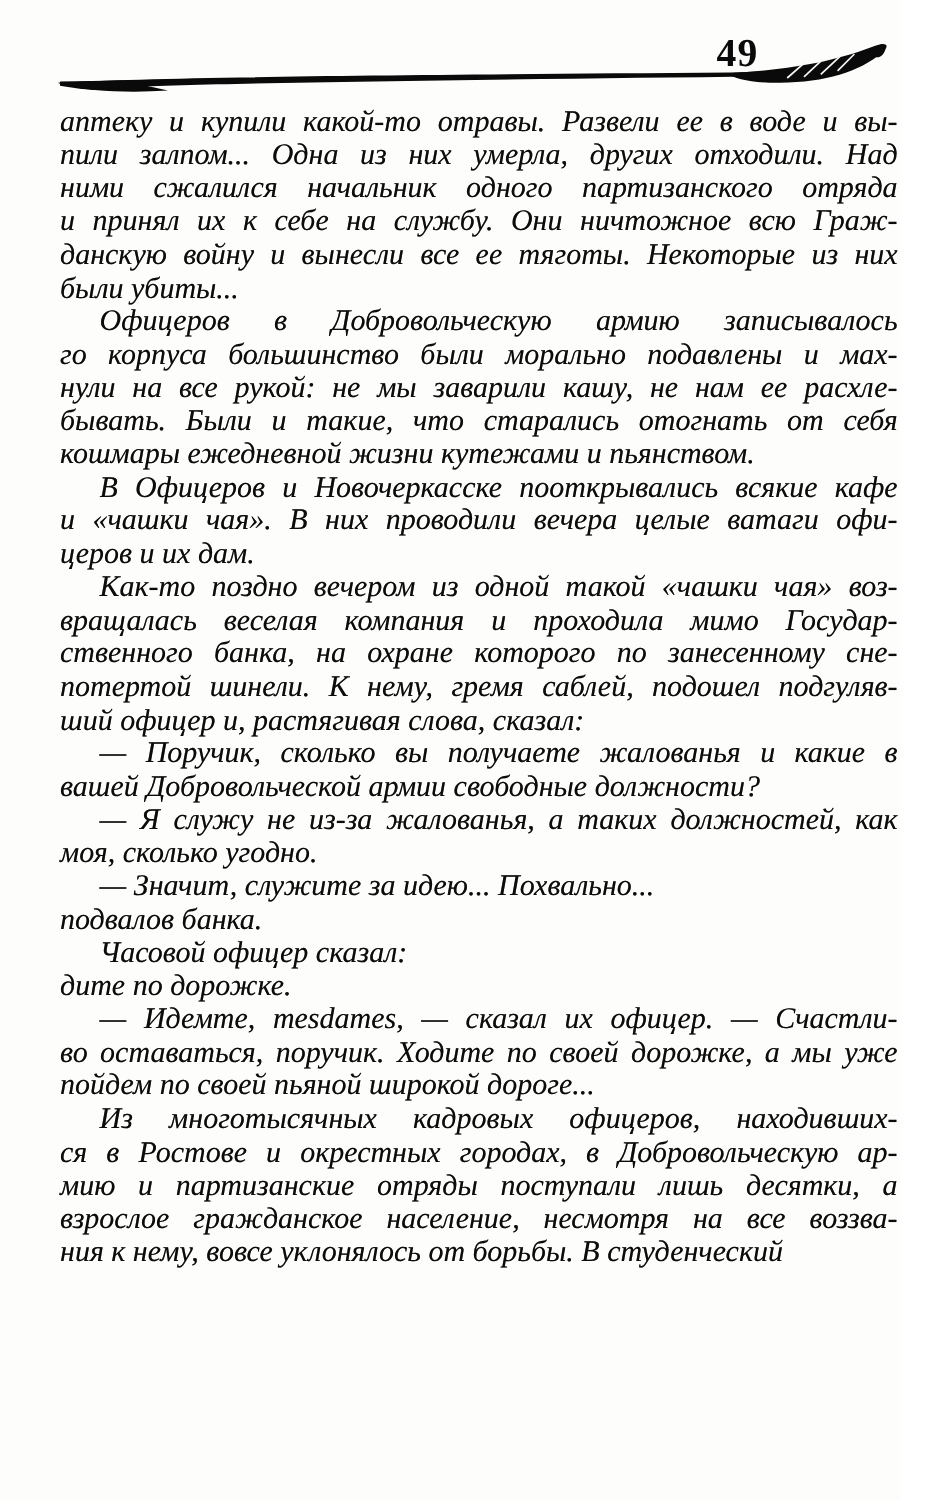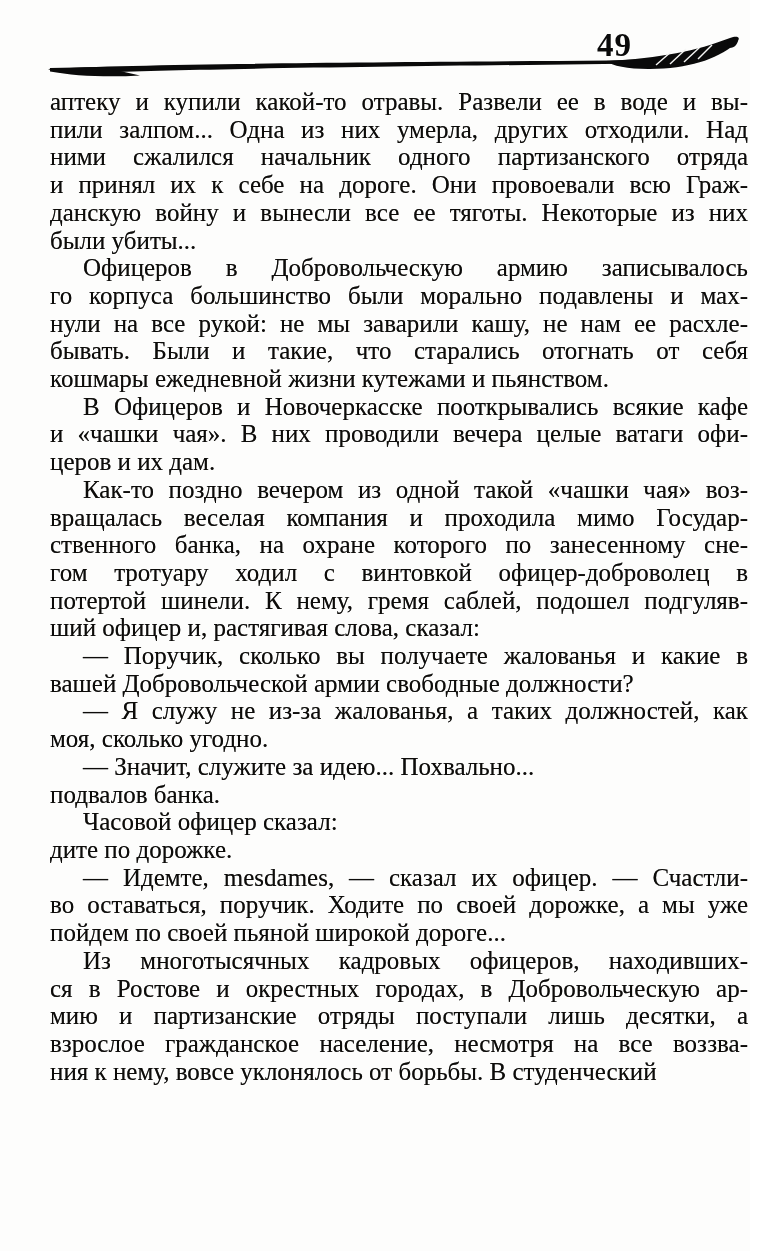--- a/index.html
+++ b/index.html
@@ -36,20 +36,21 @@
     left: 50px;
     top: 88px;
     width: 698px;
     font-size: 25px;
     line-height: 27.7px;
     text-shadow: 0 0 0.4px rgba(10,10,10,0.55);
   }
   .line {
     text-align: justify;
     text-align-last: justify;
+    font-style: italic;
   }
   .line.last {
     text-align-last: left;
   }
   .line.indent {
     padding-left: 33px;
   }
   .scan-artifact {
     position: absolute;
     left: 761px;
@@ -81,35 +82,34 @@
       <line x1="626" y1="30" x2="642" y2="15"></line>
       <line x1="640" y1="28" x2="656" y2="13"></line>
       <line x1="654" y1="25" x2="668" y2="11"></line>
     </g>
   </svg>
 
   <div class="text-block" id="text-block">
       <div class="line">аптеку и купили какой-то отравы. Развели ее в воде и вы-</div>
       <div class="line">пили залпом... Одна из них умерла, других отходили. Над</div>
       <div class="line">ними сжалился начальник одного партизанского отряда</div>
-      <div class="line">и принял их к себе на дороге. Они провоевали всю Граж-</div>
+      <div class="line">и принял их к себе на службу. Они ничтожное всю Граж-</div>
       <div class="line">данскую войну и вынесли все ее тяготы. Некоторые из них</div>
       <div class="line last">были убиты...</div>
       <div class="line indent">Офицеров в Добровольческую армию записывалось</div>
       <div class="line">го корпуса большинство были морально подавлены и мах-</div>
       <div class="line">нули на все рукой: не мы заварили кашу, не нам ее расхле-</div>
       <div class="line">бывать. Были и такие, что старались отогнать от себя</div>
       <div class="line last">кошмары ежедневной жизни кутежами и пьянством.</div>
       <div class="line indent">В Офицеров и Новочеркасске пооткрывались всякие кафе</div>
       <div class="line">и «чашки чая». В них проводили вечера целые ватаги офи-</div>
       <div class="line last">церов и их дам.</div>
       <div class="line indent">Как-то поздно вечером из одной такой «чашки чая» воз-</div>
       <div class="line">вращалась веселая компания и проходила мимо Государ-</div>
       <div class="line">ственного банка, на охране которого по занесенному сне-</div>
-      <div class="line">гом тротуару ходил с винтовкой офицер-доброволец в</div>
       <div class="line">потертой шинели. К нему, гремя саблей, подошел подгуляв-</div>
       <div class="line last">ший офицер и, растягивая слова, сказал:</div>
       <div class="line indent">— Поручик, сколько вы получаете жалованья и какие в</div>
       <div class="line last">вашей Добровольческой армии свободные должности?</div>
       <div class="line indent">— Я служу не из-за жалованья, а таких должностей, как</div>
       <div class="line last">моя, сколько угодно.</div>
       <div class="line last indent">— Значит, служите за идею... Похвально...</div>
       <div class="line last">подвалов банка.</div>
       <div class="line last indent">Часовой офицер сказал:</div>
       <div class="line last">дите по дорожке.</div>

